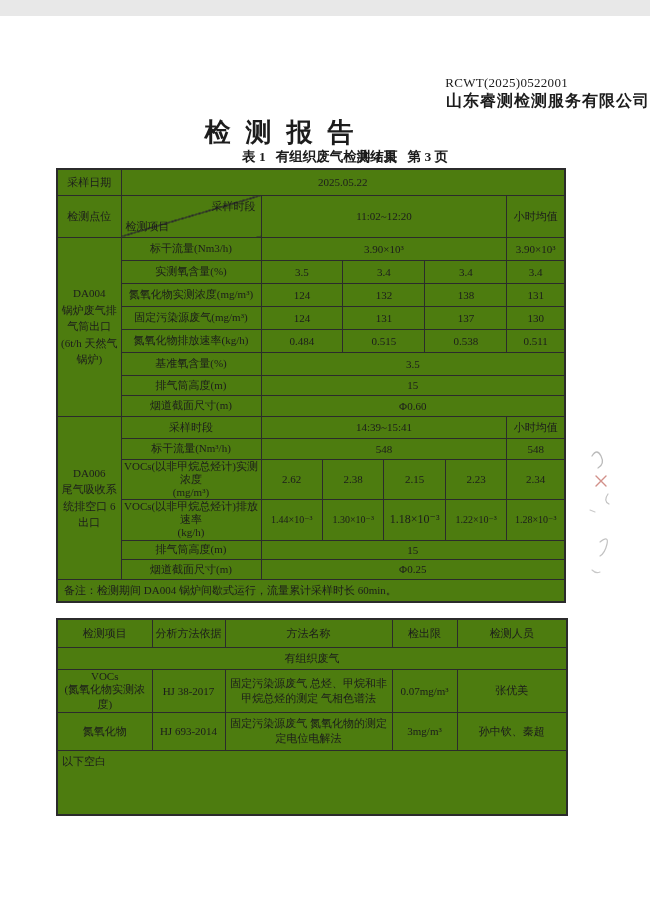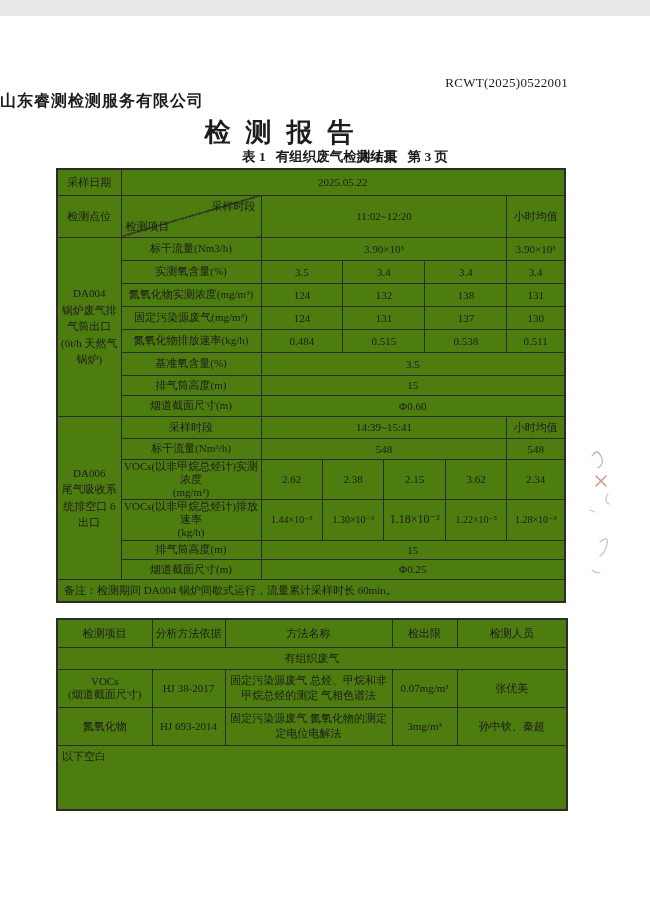--- a/index.html
+++ b/index.html
@@ -2,21 +2,21 @@
 <html><head>
 <meta charset="utf-8">
 <style>
   html,body{margin:0;padding:0;background:#e8e8e8;}
   .page{
     position:relative;width:650px;height:920px;background:#ffffff;margin:16px auto;
     font-family:"Liberation Serif","DejaVu Serif",serif;color:#1c1c1c;overflow:hidden;
   }
   .abs{position:absolute;}
   .report-no{top:59px;right:82px;font-size:13px;letter-spacing:0.3px;}
-  .company{top:75px;left:0;width:650px;text-align:left;font-size:16px;font-weight:bold;letter-spacing:1px;}
+  .company{top:75px;left:0;width:650px;text-align:right;font-size:16px;font-weight:bold;letter-spacing:1px;}
   .doc-title{top:99px;left:0;width:558px;text-align:center;font-size:26px;font-weight:bold;letter-spacing:15px;text-indent:15px;}
   .cap-row{top:132px;left:0;width:525px;height:18px;font-size:13.5px;font-weight:bold;}
   .cap-t1{position:absolute;left:242px;top:0;white-space:pre;}
   .cap-pages{position:absolute;right:77px;top:0;white-space:pre;}
   .cap-t2{top:581px;left:0;width:650px;text-align:center;font-size:13.5px;font-weight:bold;white-space:pre;}
 
   table.tbl{border-collapse:collapse;table-layout:fixed;position:absolute;left:56px;background:#4d7c0f;}
   table.tbl td{border:1px solid #2b2b2b;text-align:center;vertical-align:middle;
     font-size:11px;padding:0 2px;overflow:hidden;}
   table.t1{top:152px;width:510px;border:2px solid #2b2b2b;}
@@ -147,21 +147,21 @@
       <td class="lab">标干流量(Nm³/h)</td>
       <td colspan="12">548</td>
       <td>548</td>
     </tr>
     <tr class="h30">
       <td class="small-lab pre">VOCs(以非甲烷总烃计)实测浓度
 (mg/m³)</td>
       <td colspan="3">2.62</td>
       <td colspan="3">2.38</td>
       <td colspan="3">2.15</td>
-      <td colspan="3">3.62</td>
+      <td colspan="3">2.23</td>
       <td>2.34</td>
     </tr>
     <tr class="h29">
       <td class="small-lab pre">VOCs(以非甲烷总烃计)排放速率
 (kg/h)</td>
       <td colspan="3" style="font-size:10px">1.44×10⁻³</td>
       <td colspan="3" style="font-size:10px">1.30×10⁻³</td>
       <td colspan="3" style="font-size:12px">1.18×10⁻³</td>
       <td colspan="3" style="font-size:10px">1.22×10⁻³</td>
       <td style="font-size:10px">1.28×10⁻³</td>
@@ -195,21 +195,21 @@
       <td>分析方法依据</td>
       <td>方法名称</td>
       <td>检出限</td>
       <td>检测人员</td>
     </tr>
     <tr class="h22">
       <td colspan="5">有组织废气</td>
     </tr>
     <tr class="h38">
       <td class="pre">VOCs
-(烟道截面尺寸)</td>
+(氮氧化物实测浓度)</td>
       <td>HJ 38-2017</td>
       <td>固定污染源废气 总烃、甲烷和非甲烷总烃的测定 气相色谱法</td>
       <td>0.07mg/m³</td>
       <td>张优美</td>
     </tr>
     <tr class="h38">
       <td>氮氧化物</td>
       <td>HJ 693-2014</td>
       <td>固定污染源废气 氮氧化物的测定 定电位电解法</td>
       <td>3mg/m³</td>

